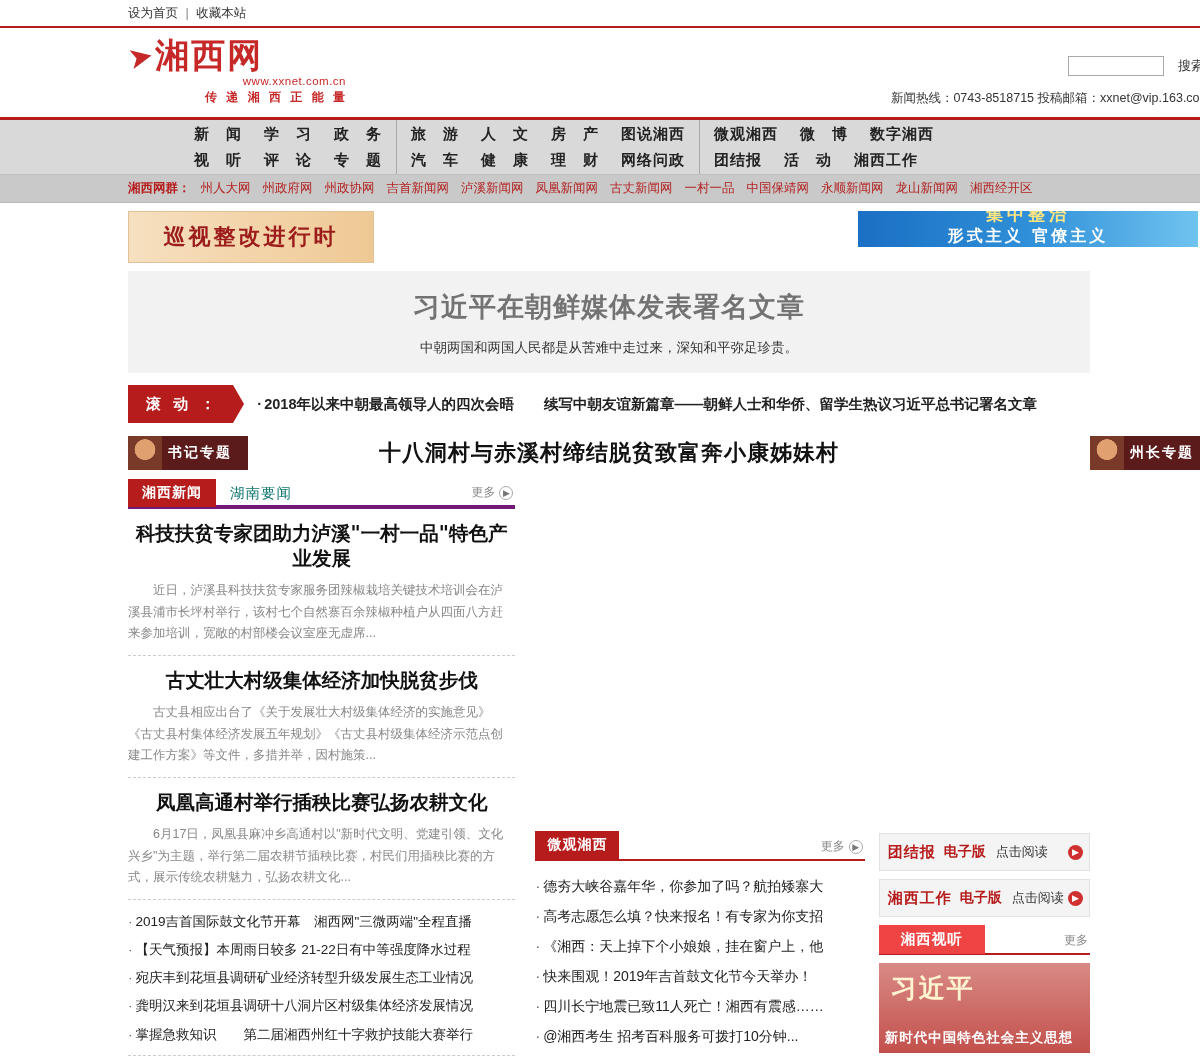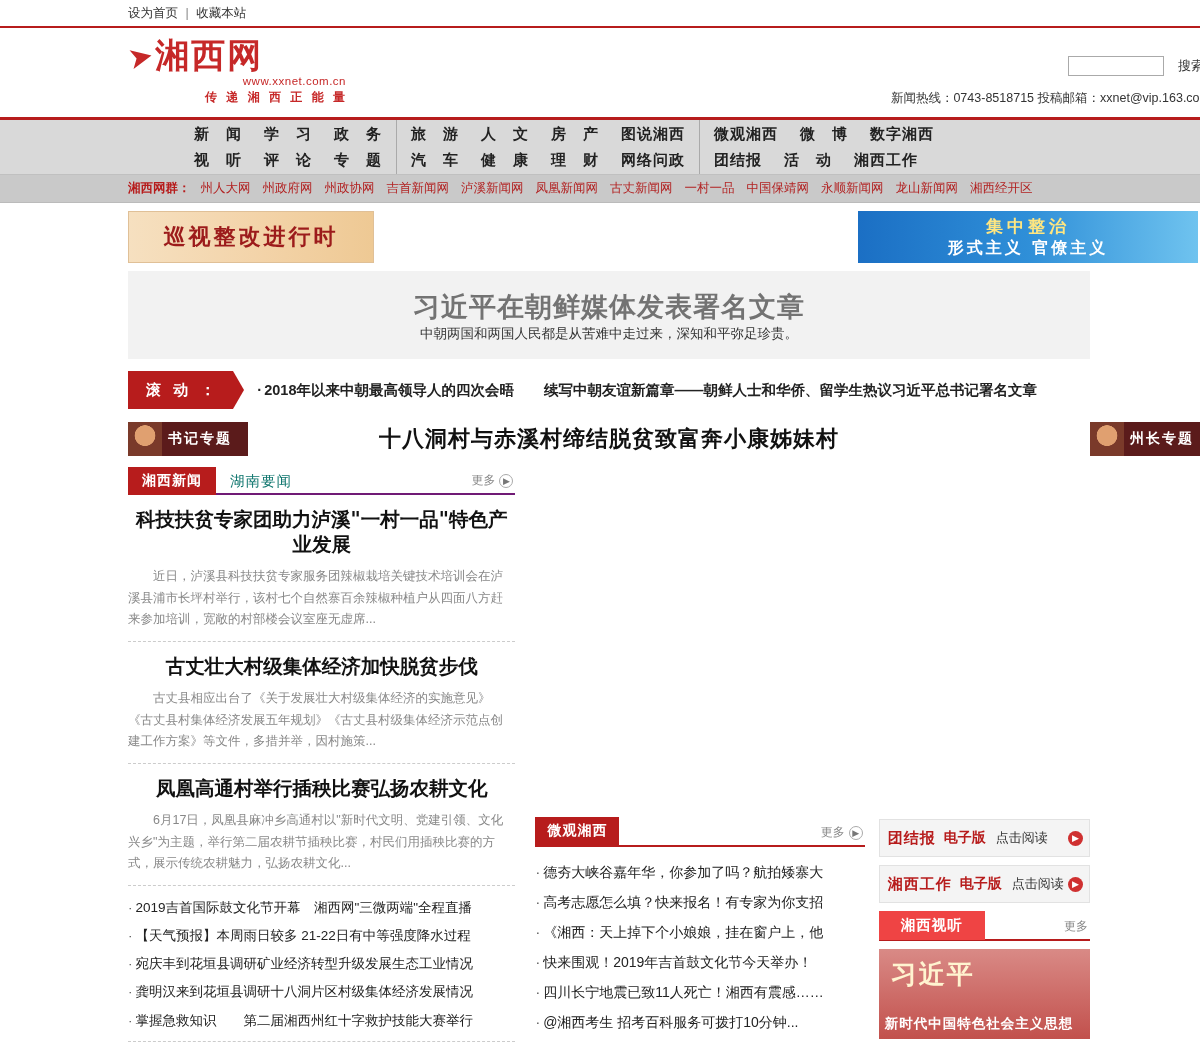--- a/index.html
+++ b/index.html
@@ -199,26 +199,26 @@
     font-weight: bold;
     color: #9c1b1b;
     letter-spacing: 3px;
     font-family: "DejaVu Serif", serif;
   }
   .banner-right {
     position: absolute;
     left: 748px;
     top: 8px;
     width: 340px;
-    height: 52px;
+    height: 36px;
     background: linear-gradient(90deg, #1b6fc4 0%, #2f8fd8 50%, #6fc3ef 100%);
     display: flex;
     flex-direction: column;
     align-items: center;
-    justify-content: center;
+    justify-content: flex-end;
     overflow: hidden;
   }
   .banner-right .l1 {
     color: #ffe680;
     font-size: 17px;
     font-weight: bold;
     letter-spacing: 4px;
     font-family: "DejaVu Serif", serif;
   }
   .banner-right .l2 {
@@ -237,21 +237,21 @@
     margin-right: 0;
   }
   .headline-title {
     font-size: 27px;
     font-weight: bold;
     color: #737373;
     font-family: Liberation Mono, monospace;
     letter-spacing: 1px;
   }
   .headline-sub {
-    margin-top: 0;
+    margin-top: 14px;
     font-size: 13.5px;
     color: #333;
   }
 
   .scroll-row {
     margin: 12px 0 0 18px;
     display: flex;
     align-items: stretch;
     height: 38px;
   }
@@ -336,22 +336,22 @@
     display: flex;
     margin-left: 18px;
     margin-top: 8px;
   }
   .col-left { width: 400px; }
   .col-mid { width: 360px; padding-left: 20px; }
   .col-right { width: 232px; padding-left: 14px; }
 
   .tabbar {
     display: flex;
-    align-items: flex-start;
-    border-bottom: 2px solid #701a75;
+    align-items: center;
+    border-bottom: 4px solid #701a75;
     height: 28px;
     position: relative;
   }
   .tab {
     background: #b71c1c;
     color: #fff;
     font-size: 14px;
     font-weight: bold;
     padding: 5px 14px;
     letter-spacing: 1px;

